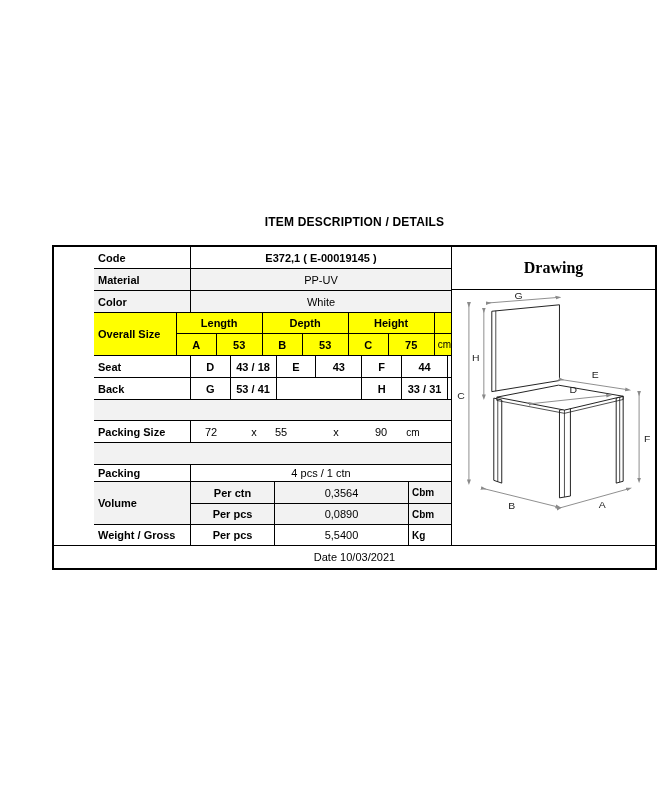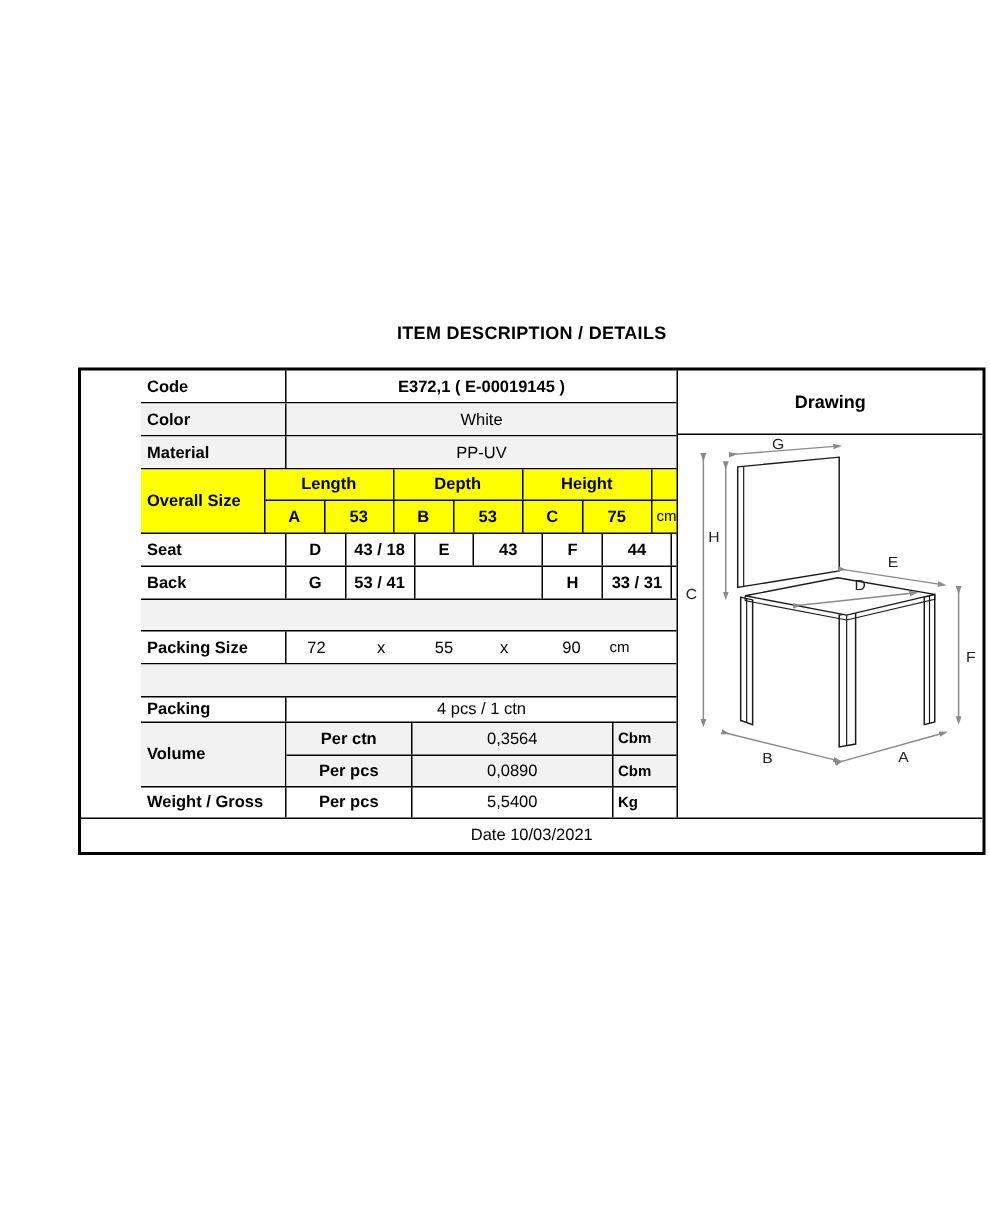--- a/index.html
+++ b/index.html
@@ -22,21 +22,21 @@
   .w40{width:40px}.w46{width:46px}.w84{width:84px}.w86{width:86px}.w42{width:42px}
   .unit{font-size:10px;padding-left:3px;}
   .alt{background:#F2F2F2;}
   .yellow{background:#FFFF00;}
   .h22{height:22px}.h21{height:21px}.h20{height:20px}.h17{height:17px}.h43{height:43px}
   .block{display:flex;border-bottom:1px solid #000;box-sizing:border-box;}
   .block-right{flex:1;display:flex;flex-direction:column;text-align:center;}
   .pack-vals{flex:1;position:relative;}
   .pack-vals span{position:absolute;top:50%;transform:translate(-50%,-50%);font-size:11px;}
   .drawing-hdr{height:43px;border-bottom:1px solid #000;display:flex;align-items:center;
-               justify-content:center;font-size:12px;font-weight:bold;box-sizing:border-box;}
+               justify-content:center;font-size:16px;font-weight:bold;box-sizing:border-box;font-family:Liberation Serif, serif;}
   .drawing-area{flex:1;position:relative;}
   .drawing-area svg{position:absolute;inset:0;width:100%;height:100%;}
   .date-row{height:22px;display:flex;align-items:center;justify-content:center;font-size:11px;}
   svg text{font-family:"Liberation Sans",sans-serif;font-size:10.5px;fill:#222;}
   .dim{stroke:#8a8a8a;stroke-width:1;fill:none;}
   .chair{stroke:#1a1a1a;stroke-width:1;fill:#ffffff;}
   .chairline{stroke:#1a1a1a;stroke-width:0.8;fill:none;}
 </style>
 </head>
 <body>
@@ -50,27 +50,27 @@
 
       <div class="left">
 
         <div class="row h22">
           <div class="c lbl">Code</div>
           <div class="c ctr b last" style="flex:1">E372,1 ( E-00019145 )</div>
         </div>
 
 
         <div class="row h22 alt">
+          <div class="c lbl">Material</div>
+          <div class="c ctr last" style="flex:1">PP-UV</div>
+        </div>
+
+        <div class="row h22 alt">
           <div class="c lbl">Color</div>
           <div class="c ctr last" style="flex:1">White</div>
-        </div>
-
-        <div class="row h22 alt">
-          <div class="c lbl">Material</div>
-          <div class="c ctr last" style="flex:1">PP-UV</div>
         </div>
 
         <div class="block h43 yellow">
           <div class="c lbl">Overall Size</div>
           <div class="block-right">
             <div class="row h21" style="border-bottom:1px solid #000">
               <div class="c w86 ctr b">Length</div>
               <div class="c w86 ctr b">Depth</div>
               <div class="c w86 ctr b">Height</div>
               <div class="c last" style="flex:1"></div>
@@ -108,21 +108,21 @@
           <div class="c unit last" style="flex:1">cm</div>
         </div>
 
         <div class="row h21 alt"></div>
 
         <div class="row h22">
           <div class="c lbl">Packing Size</div>
           <div class="pack-vals">
             <span style="left:20px">72</span>
             <span style="left:63px">x</span>
-            <span style="left:105px">55</span>
+            <span style="left:90px">55</span>
             <span style="left:145px">x</span>
             <span style="left:190px">90</span>
             <span style="left:222px;font-size:10px">cm</span>
           </div>
         </div>
 
         <div class="row h22 alt"></div>
 
         <div class="row h17">
           <div class="c lbl">Packing</div>

